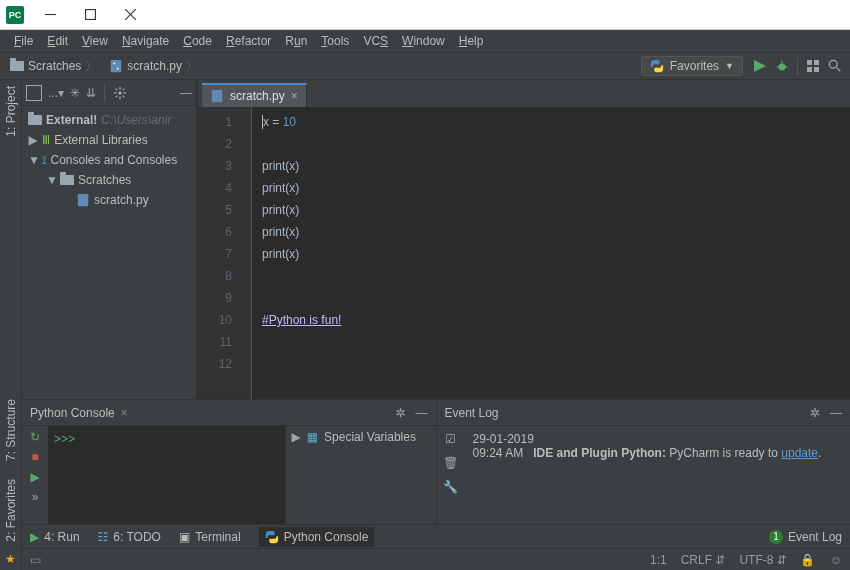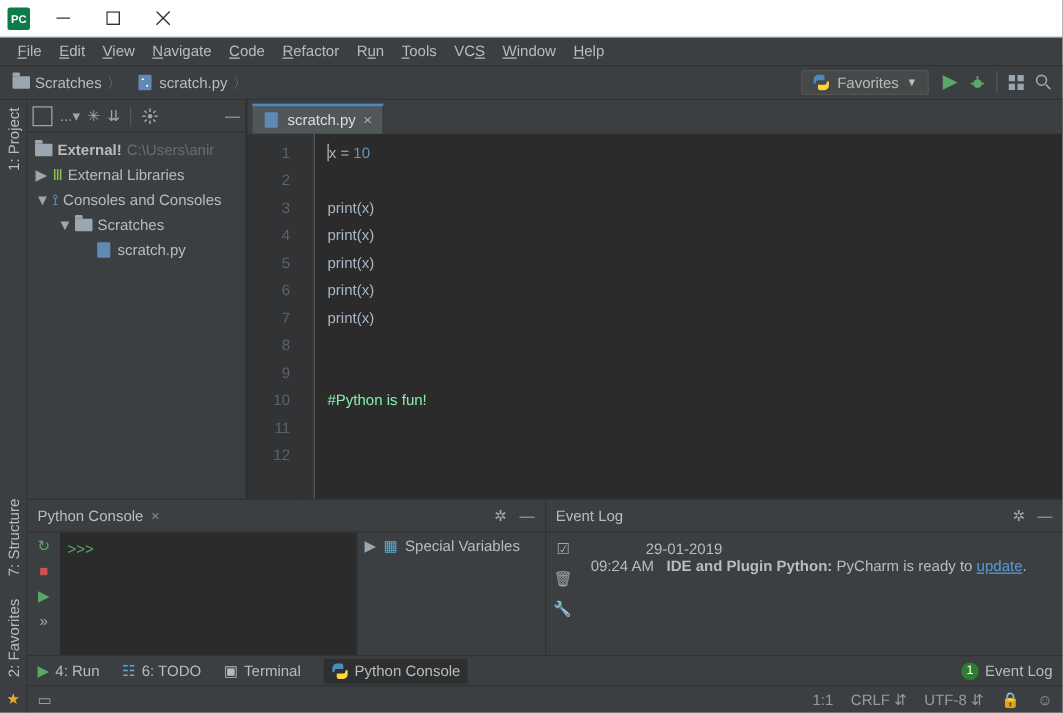--- a/index.html
+++ b/index.html
@@ -32,49 +32,49 @@
   .gutter-left .rot{writing-mode:vertical-rl;transform:rotate(180deg);padding:6px 0;color:#bbb;}
   .left-col{display:flex;flex-direction:column;flex:1;min-width:0;}
   .upper{display:flex;flex:1;min-height:0;}
   .project-panel{width:175px;background:#3c3f41;border-right:1px solid #323232;display:flex;flex-direction:column;}
   .proj-tools{height:26px;border-bottom:1px solid #323232;display:flex;align-items:center;padding:0 4px;gap:6px;color:#9aa7b0;}
   .proj-tools .sq{width:16px;height:16px;border:1.5px solid #9aa7b0;}
   .proj-tools .sep{width:1px;height:16px;background:#555;margin:0 2px;}
   .tree{flex:1;overflow:hidden;padding:4px 0;font-size:12px;color:#bbb;}
   .tree-row{display:flex;align-items:center;gap:4px;height:20px;white-space:nowrap;overflow:hidden;}
   .tree-row .exp{width:10px;color:#9aa7b0;text-align:center;}
-  .tree .dim{color:#6b6b6b;}
+  .tree .dim{color:#6b6b6b;font-style:italic;}
   .tree .lib{color:#8bc34a;display:inline-block;}
   .editor{flex:1;display:flex;flex-direction:column;background:#2b2b2b;border-left:1px solid #323232;}
   .tabsbar{height:27px;background:#3c3f41;display:flex;align-items:flex-end;padding-left:4px;}
   .tab{display:flex;align-items:center;gap:6px;padding:4px 8px;background:#515658;border-top:2px solid #4a88c7;color:#ddd;border-right:1px solid #323232;}
   .tab .x{color:#aaa;}
   .code-area{flex:1;display:flex;overflow:hidden;font-family:Consolas,"Courier New",monospace;font-size:14px;line-height:22px;}
   .lnums{width:44px;background:#313335;color:#606366;text-align:right;padding:4px 10px 0 0;}
   .edge{width:10px;background:#313335;border-right:1px solid #555;}
   .code{flex:1;padding:4px 0 0 10px;color:#a9b7c6;white-space:pre;}
   .num{color:#6897bb;}
-  .cm{color:#86efac;}
+  .cm{color:#c4b5fd;text-decoration:underline;}
   .call{color:#a9b7c6;}
   .caret{border-left:1px solid #bbb;animation:blink 1s steps(1) infinite;}
   @keyframes blink{50%{border-color:transparent}}
   .bottom-panels{display:flex;height:125px;border-top:1px solid #323232;background:#3c3f41;}
   .panel{display:flex;flex-direction:column;}
   .panel.left{flex:1;border-right:1px solid #323232;}
   .panel.right{flex:1;}
   .ptitle{height:26px;display:flex;align-items:center;padding:0 8px;color:#bbb;border-bottom:1px solid #323232;}
   .ptitle .spacer{flex:1;}
   .ptitle .pctl{color:#9aa7b0;margin-left:10px;}
   .pcontent{flex:1;display:flex;overflow:hidden;}
   .console-gutter{width:26px;background:#3c3f41;display:flex;flex-direction:column;align-items:center;padding-top:4px;gap:6px;}
   .console-body{flex:1;background:#2b2b2b;color:#59a869;font-family:Consolas,monospace;padding:6px;border-right:1px solid #323232;}
   .vars{width:150px;background:#3c3f41;color:#bbb;padding:4px 6px;display:flex;align-items:flex-start;gap:6px;}
   .elog-gutter{width:28px;display:flex;flex-direction:column;align-items:center;padding-top:6px;gap:10px;color:#9aa7b0;}
   .elog-body{flex:1;padding:6px 8px;color:#bbb;font-size:12px;}
-  .elog-body .date{color:#bbb;margin-left:44px;}
+  .elog-body .date{color:#bbb;}
   .elog-body .link{color:#5b9bd5;text-decoration:underline;}
   .toolstrip{height:24px;background:#3c3f41;border-top:1px solid #323232;display:flex;align-items:center;padding:0 8px;color:#bbb;gap:18px;}
   .toolstrip .btn{display:flex;align-items:center;gap:5px;}
   .toolstrip .active{background:#2d2f30;padding:3px 6px;}
   .toolstrip .badge{background:#2f7d32;color:#fff;border-radius:8px;width:14px;height:14px;display:inline-flex;align-items:center;justify-content:center;font-size:10px;}
   .statusbar{height:22px;background:#3c3f41;border-top:1px solid #323232;display:flex;align-items:center;padding:0 8px;color:#999;font-size:11px;}
   .statusbar .spacer{flex:1;}
   .statusbar .seg{margin-left:14px;}
   .ic{display:inline-flex;align-items:center;justify-content:center;}
   .gear{width:14px;height:14px;}

